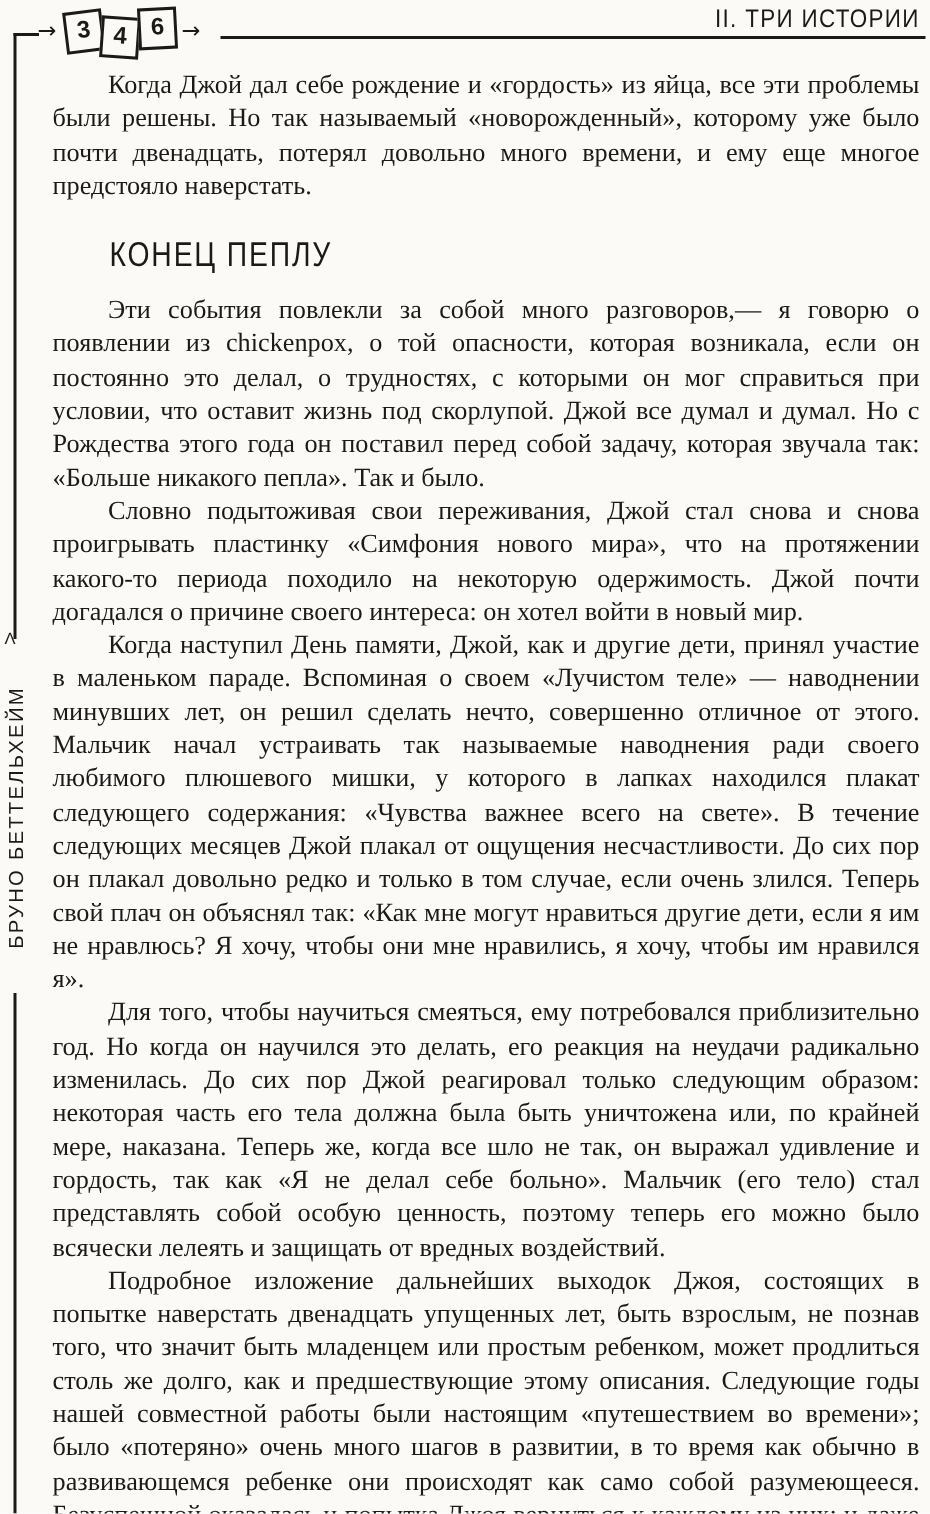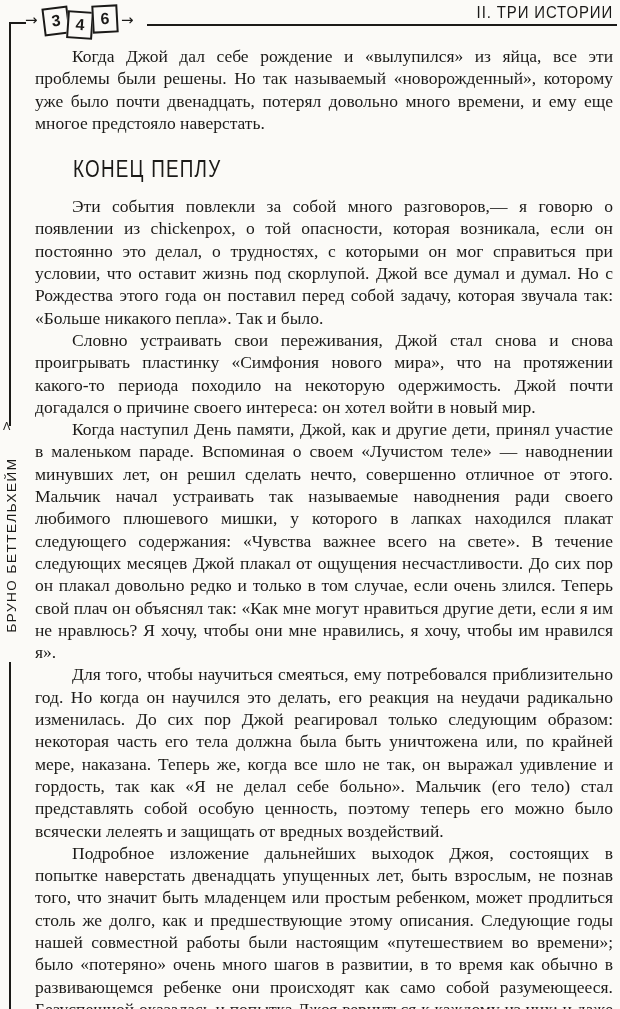--- a/index.html
+++ b/index.html
@@ -97,22 +97,22 @@
       </span>
     <span class="digitbox r3">
         <span>6</span>
       </span>
   </div>
   <span class="arrow arrow-r">→</span>
   <div class="hrule"></div>
   <div class="chapter">II. ТРИ ИСТОРИИ</div>
 
   <div class="bodycol">
-    <p>Когда Джой дал себе рождение и «вылупился» из яйца, все эти проблемы были решены. Но так называемый «новорожденный», которому уже было почти двенадцать, потерял довольно много времени, и ему еще многое предстояло наверстать.</p>
+    <p>Когда Джой дал себе рождение и «гордость» из яйца, все эти проблемы были решены. Но так называемый «новорожденный», которому уже было почти двенадцать, потерял довольно много времени, и ему еще многое предстояло наверстать.</p>
     <h2 class="section">КОНЕЦ ПЕПЛУ</h2>
     <p>Эти события повлекли за собой много разговоров,— я говорю о появлении из chickenpox, о той опасности, которая возникала, если он постоянно это делал, о трудностях, с которыми он мог справиться при условии, что оставит жизнь под скорлупой. Джой все думал и думал. Но с Рождества этого года он поставил перед собой задачу, которая звучала так: «Больше никакого пепла». Так и было.</p>
-    <p>Словно устраивать свои переживания, Джой стал снова и снова проигрывать пластинку «Симфония нового мира», что на протяжении какого-то периода походило на некоторую одержимость. Джой почти догадался о причине своего интереса: он хотел войти в новый мир.</p>
+    <p>Словно подытоживая свои переживания, Джой стал снова и снова проигрывать пластинку «Симфония нового мира», что на протяжении какого-то периода походило на некоторую одержимость. Джой почти догадался о причине своего интереса: он хотел войти в новый мир.</p>
     <p>Когда наступил День памяти, Джой, как и другие дети, принял участие в маленьком параде. Вспоминая о своем «Лучистом теле» — наводнении минувших лет, он решил сделать нечто, совершенно отличное от этого. Мальчик начал устраивать так называемые наводнения ради своего любимого плюшевого мишки, у которого в лапках находился плакат следующего содержания: «Чувства важнее всего на свете». В течение следующих месяцев Джой плакал от ощущения несчастливости. До сих пор он плакал довольно редко и только в том случае, если очень злился. Теперь свой плач он объяснял так: «Как мне могут нравиться другие дети, если я им не нравлюсь? Я хочу, чтобы они мне нравились, я хочу, чтобы им нравился я».</p>
     <p>Для того, чтобы научиться смеяться, ему потребовался приблизительно год. Но когда он научился это делать, его реакция на неудачи радикально изменилась. До сих пор Джой реагировал только следующим образом: некоторая часть его тела должна была быть уничтожена или, по крайней мере, наказана. Теперь же, когда все шло не так, он выражал удивление и гордость, так как «Я не делал себе больно». Мальчик (его тело) стал представлять собой особую ценность, поэтому теперь его можно было всячески лелеять и защищать от вредных воздействий.</p>
     <p>Подробное изложение дальнейших выходок Джоя, состоящих в попытке наверстать двенадцать упущенных лет, быть взрослым, не познав того, что значит быть младенцем или простым ребенком, может продлиться столь же долго, как и предшествующие этому описания. Следующие годы нашей совместной работы были настоящим «путешествием во времени»; было «потеряно» очень много шагов в развитии, в то время как обычно в развивающемся ребенке они происходят как само собой разумеющееся. Безуспешной оказалась и попытка Джоя вернуться к каждому из них; и даже не все те, которые он действительно успел сделать, оказались столь же насыщенными, какими он когда-то представлял их. Иногда Джой начинал ра-</p>
   </div>
 
 </div>
 
 </body></html>

